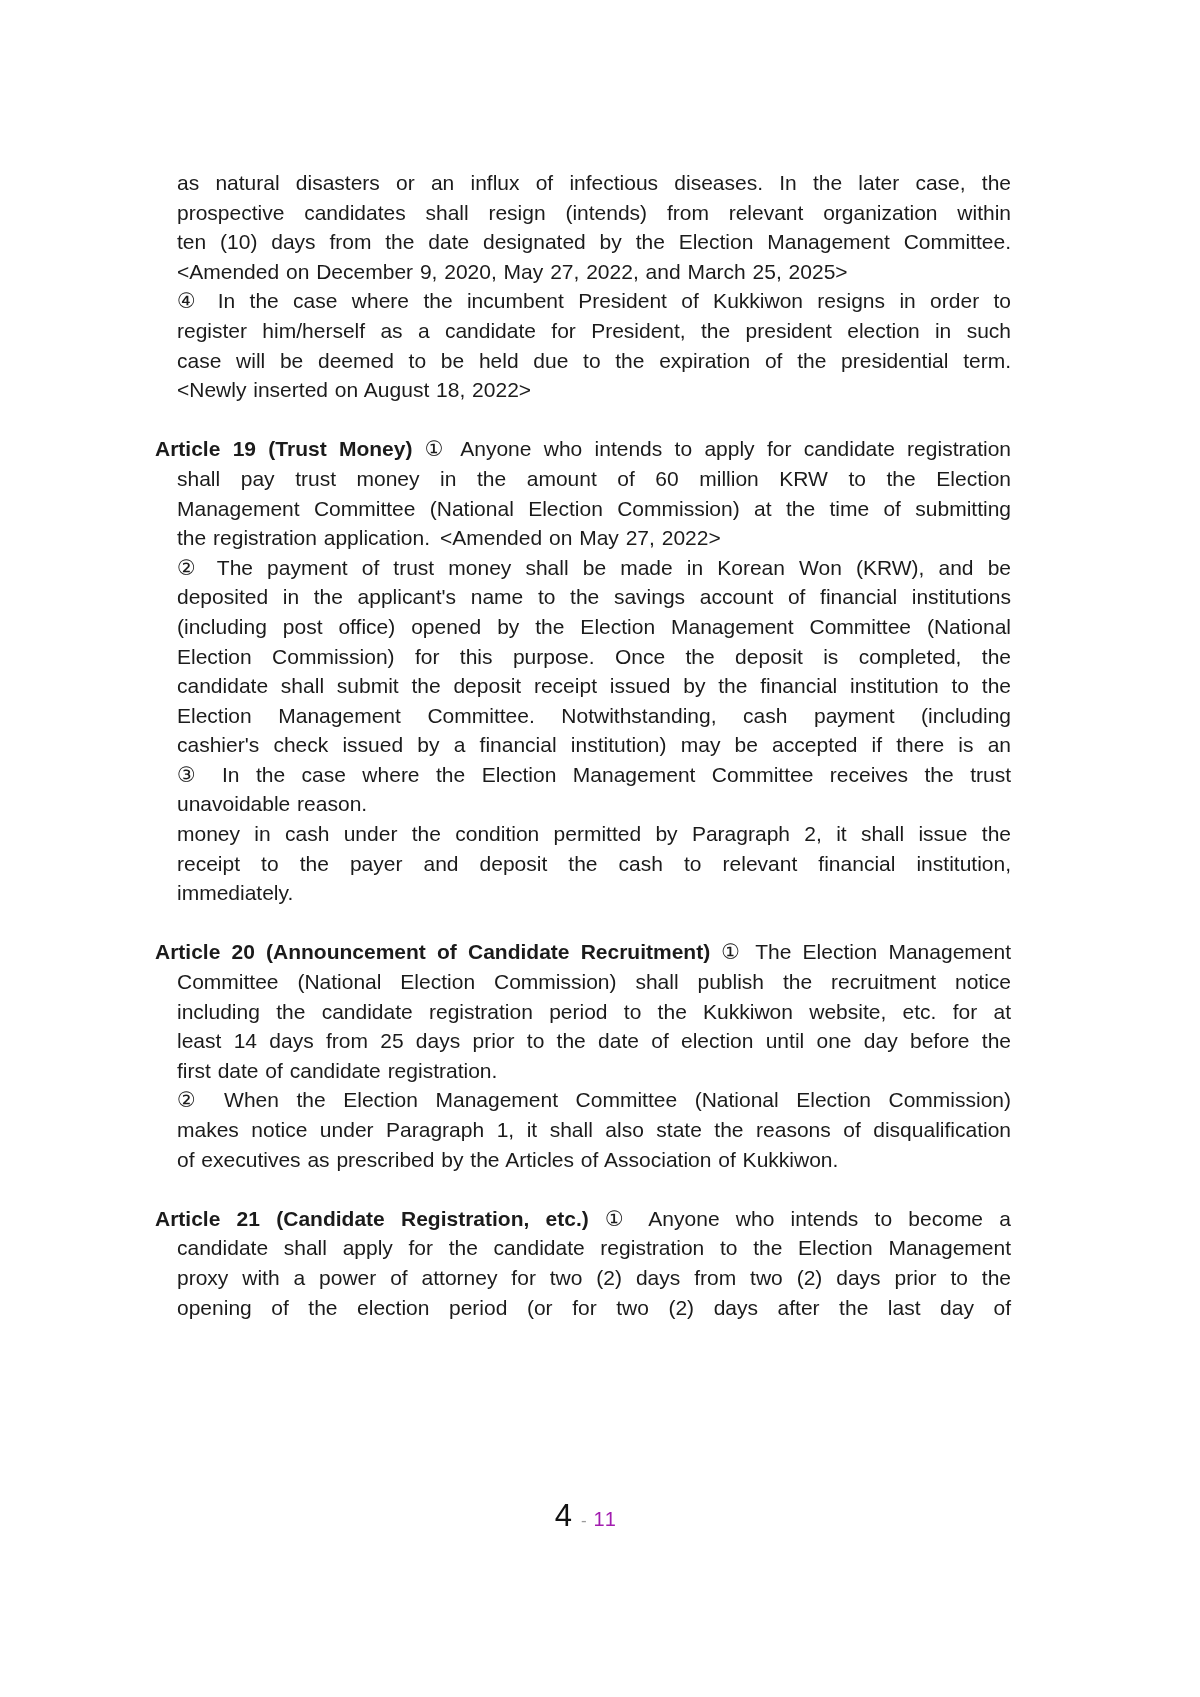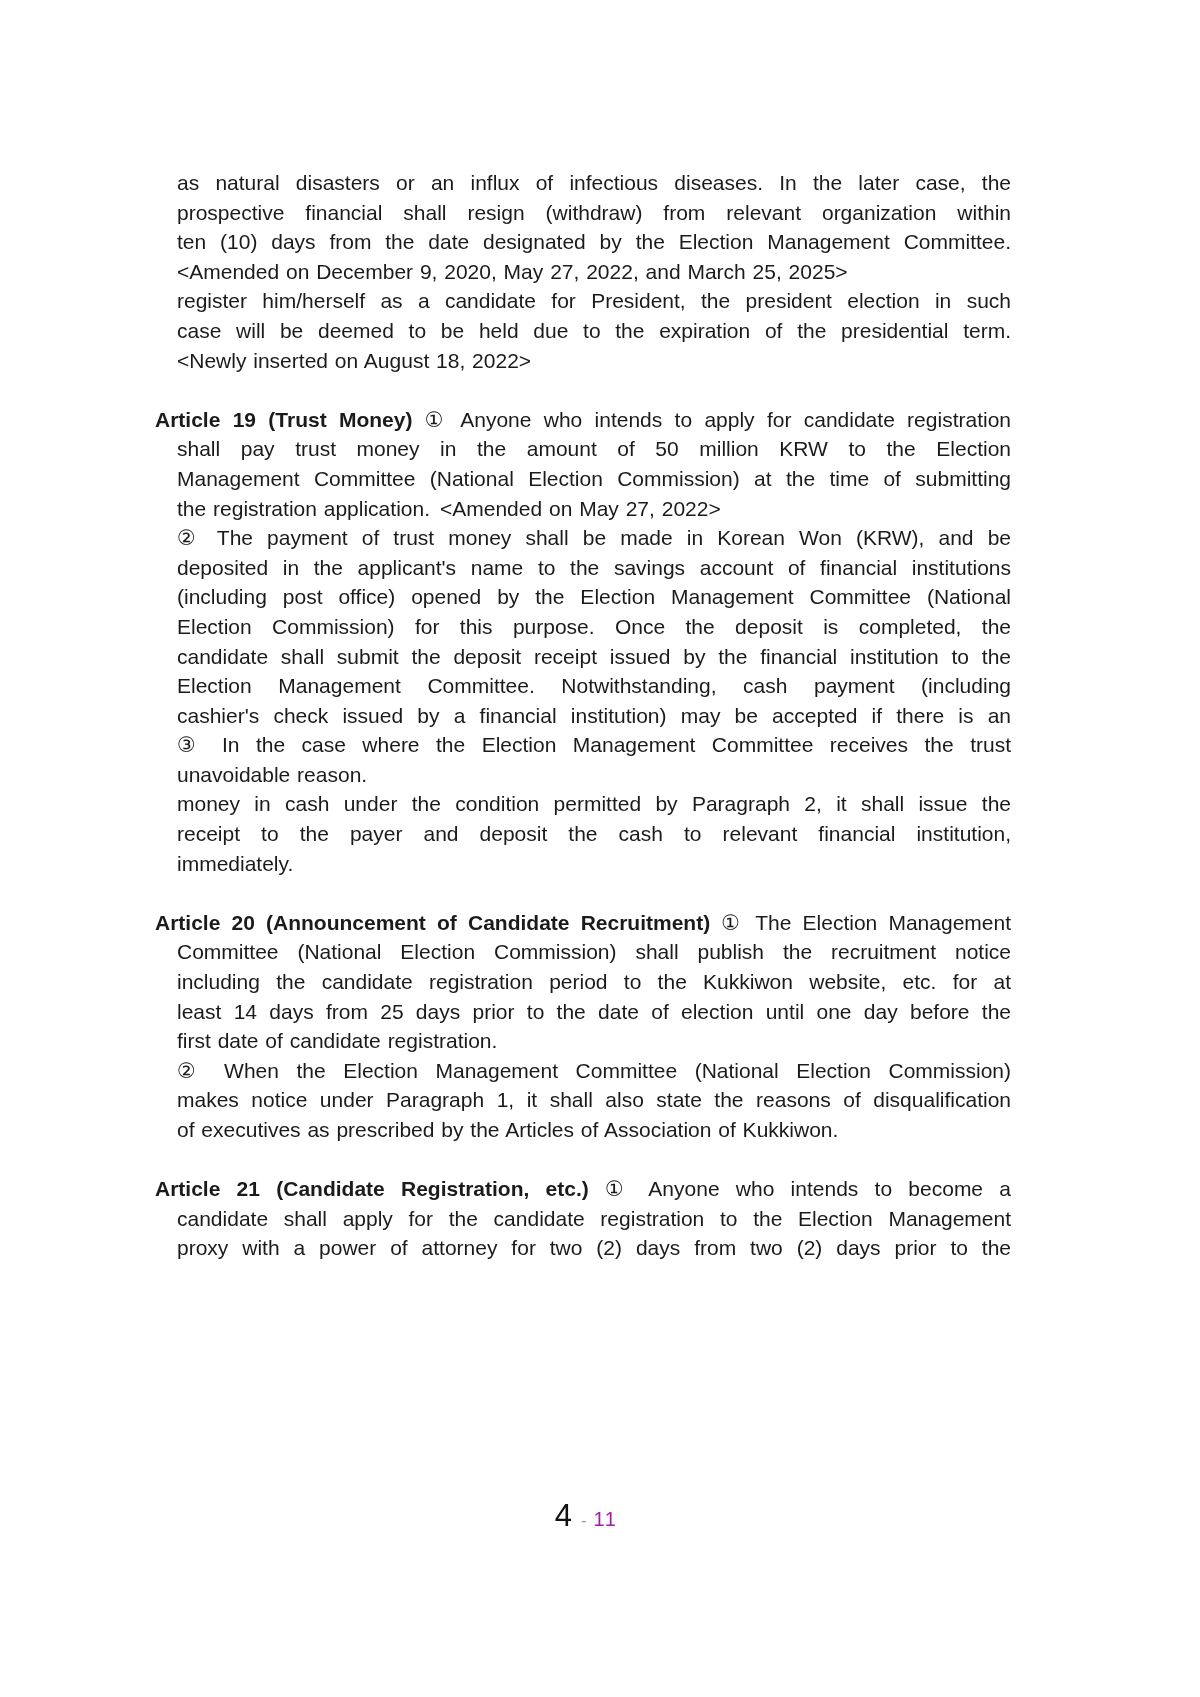--- a/index.html
+++ b/index.html
@@ -55,30 +55,31 @@
     letter-spacing: 1.5px;
   }
 </style>
 </head>
 <body>
 
 <div class="page">
   <div class="doc">
       <div class="block">
         <div class="ln ind just"><span>as natural disasters or an influx of infectious diseases. In the later case, the</span></div>
-        <div class="ln ind just"><span>prospective financial shall resign (withdraw) from relevant organization within</span></div>
+        <div class="ln ind just"><span>prospective candidates shall resign (intends) from relevant organization within</span></div>
         <div class="ln ind just"><span>ten (10) days from the date designated by the Election Management Committee.</span></div>
         <div class="ln ind"><span>&lt;Amended on December 9, 2020, May 27, 2022, and March 25, 2025&gt;</span></div>
+        <div class="ln ind just"><span>④ In the case where the incumbent President of Kukkiwon resigns in order to</span></div>
         <div class="ln ind just"><span>register him/herself as a candidate for President, the president election in such</span></div>
         <div class="ln ind just"><span>case will be deemed to be held due to the expiration of the presidential term.</span></div>
         <div class="ln ind"><span>&lt;Newly inserted on August 18, 2022&gt;</span></div>
       </div>
       <div class="block">
         <div class="ln just"><span class="b">Article 19 (Trust Money) </span><span>① Anyone who intends to apply for candidate registration</span></div>
-        <div class="ln ind just"><span>shall pay trust money in the amount of 50 million KRW to the Election</span></div>
+        <div class="ln ind just"><span>shall pay trust money in the amount of 60 million KRW to the Election</span></div>
         <div class="ln ind just"><span>Management Committee (National Election Commission) at the time of submitting</span></div>
         <div class="ln ind"><span>the registration application.</span><span class="gap">&lt;Amended on May 27, 2022&gt;</span></div>
         <div class="ln ind just"><span>② The payment of trust money shall be made in Korean Won (KRW), and be</span></div>
         <div class="ln ind just"><span>deposited in the applicant's name to the savings account of financial institutions</span></div>
         <div class="ln ind just"><span>(including post office) opened by the Election Management Committee (National</span></div>
         <div class="ln ind just"><span>Election Commission) for this purpose. Once the deposit is completed, the</span></div>
         <div class="ln ind just"><span>candidate shall submit the deposit receipt issued by the financial institution to the</span></div>
         <div class="ln ind just"><span>Election Management Committee. Notwithstanding, cash payment (including</span></div>
         <div class="ln ind just"><span>cashier's check issued by a financial institution) may be accepted if there is an</span></div>
         <div class="ln ind just"><span>③ In the case where the Election Management Committee receives the trust</span></div>
@@ -94,20 +95,21 @@
         <div class="ln ind just"><span>least 14 days from 25 days prior to the date of election until one day before the</span></div>
         <div class="ln ind"><span>first date of candidate registration.</span></div>
         <div class="ln ind just"><span>② When the Election Management Committee (National Election Commission)</span></div>
         <div class="ln ind just"><span>makes notice under Paragraph 1, it shall also state the reasons of disqualification</span></div>
         <div class="ln ind"><span>of executives as prescribed by the Articles of Association of Kukkiwon.</span></div>
       </div>
       <div class="block">
         <div class="ln just"><span class="b">Article 21 (Candidate Registration, etc.) </span><span>① Anyone who intends to become a</span></div>
         <div class="ln ind just"><span>candidate shall apply for the candidate registration to the Election Management</span></div>
         <div class="ln ind just"><span>proxy with a power of attorney for two (2) days from two (2) days prior to the</span></div>
+        <div class="ln ind just"><span>opening of the election period (or for two (2) days after the last day of</span></div>
       </div>
     </div>
 
   <div class="footer">
     <span class="num">4</span>
     <span class="sep">-</span>
     <span class="total">11</span>
   </div>
 </div>
 

